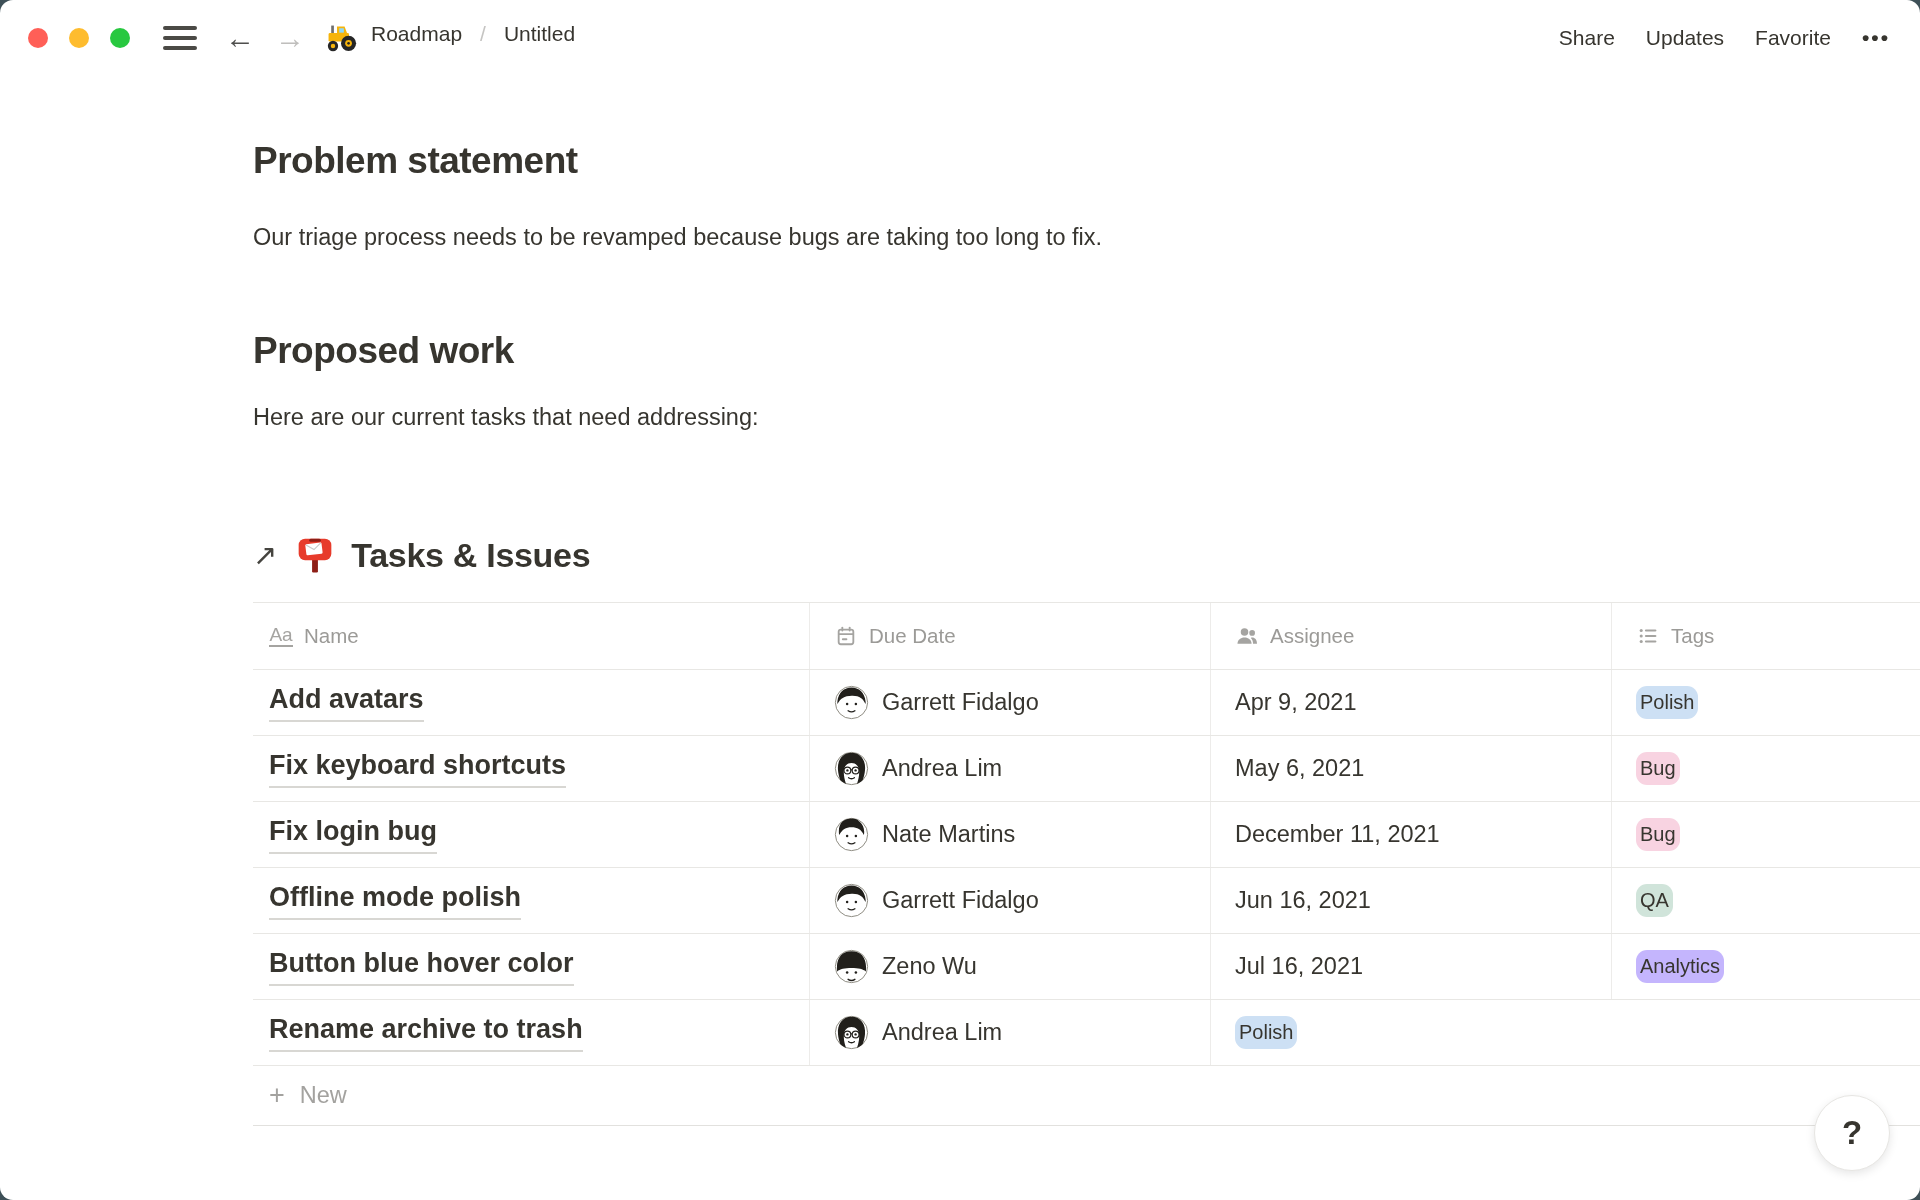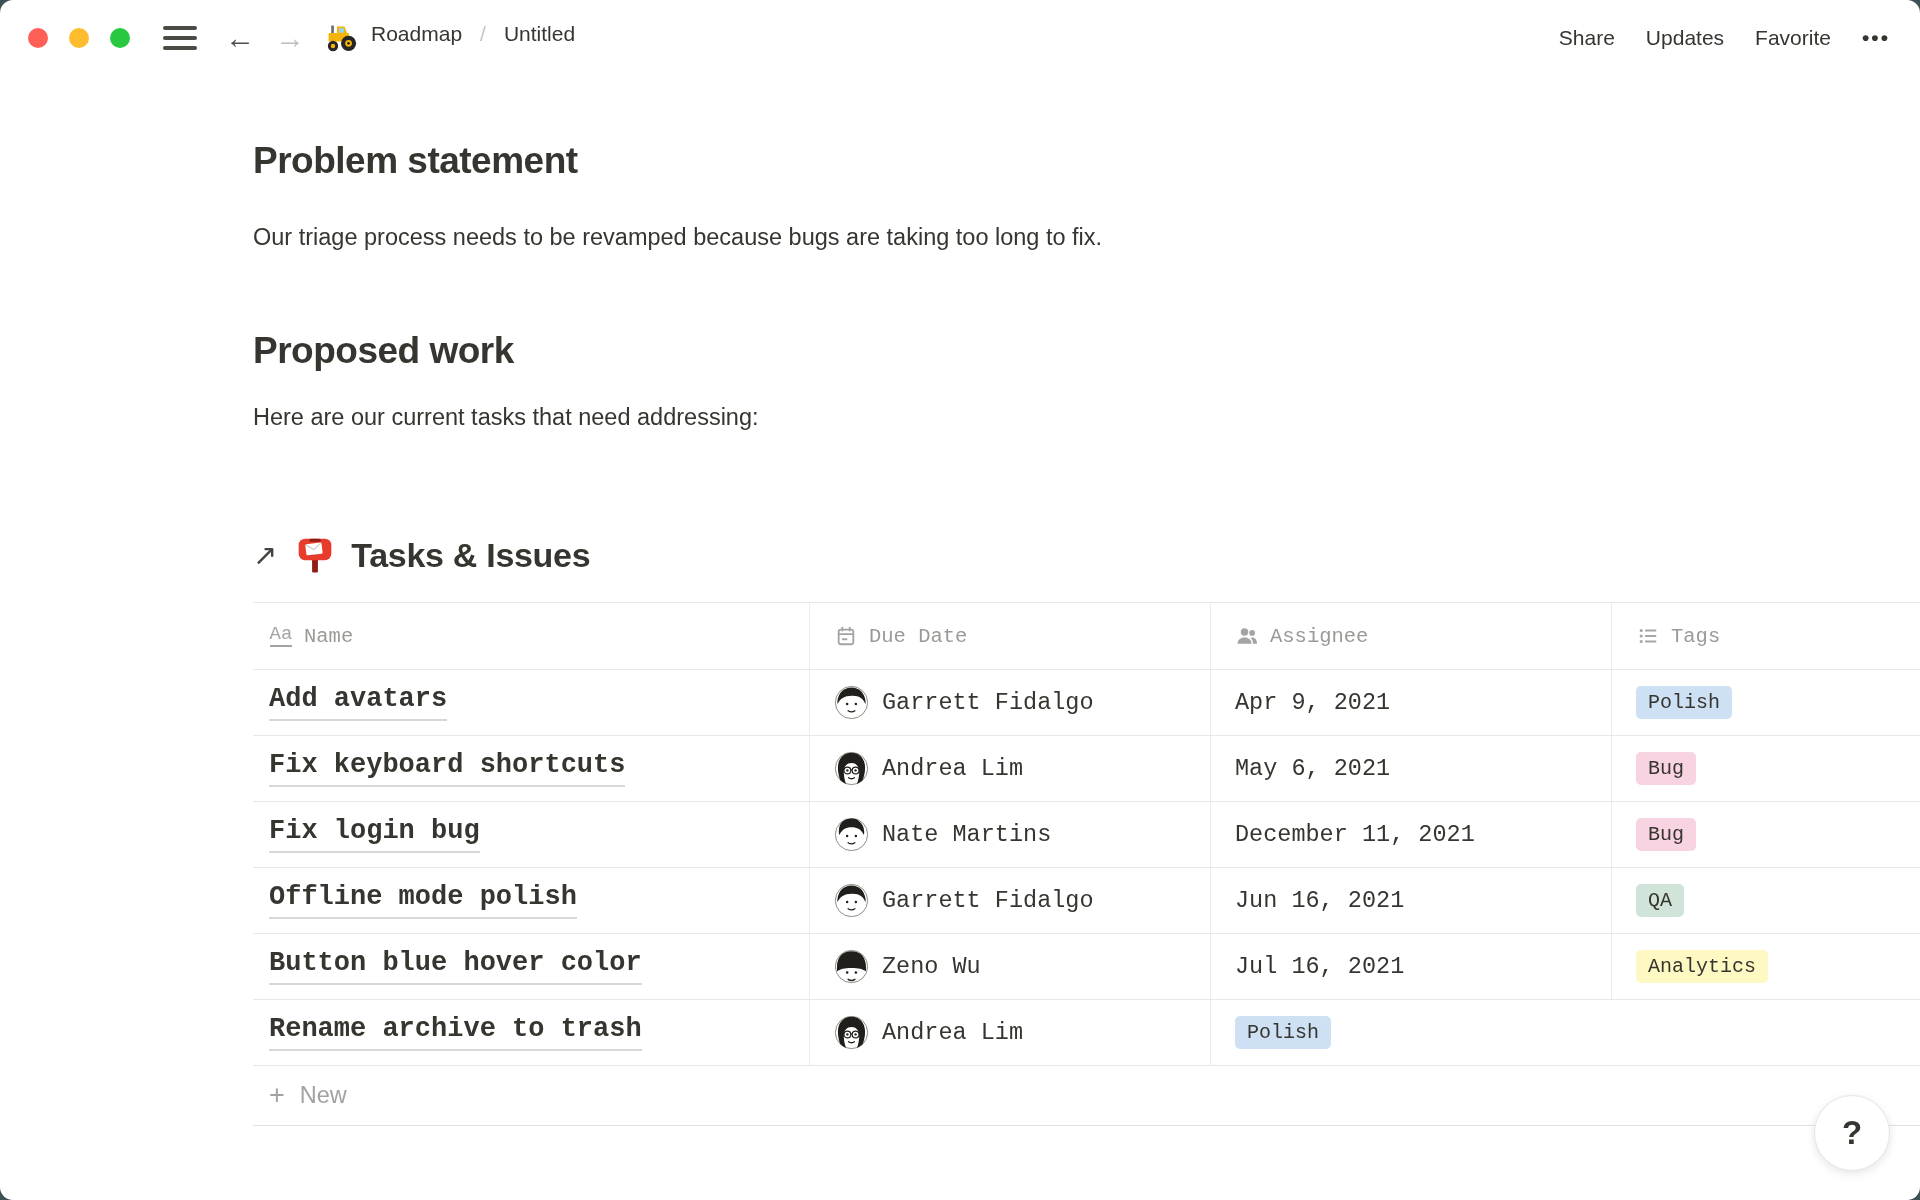--- a/index.html
+++ b/index.html
@@ -42,33 +42,33 @@
   .ne-arrow { font-size:29px; color:#45443F; cursor:pointer; margin-right:17px; }
   .collection-icon { width:42px; height:42px; display:inline-flex; margin-right:15px; }
   .collection-icon svg { width:42px; height:42px; }
   .collection-title { font-size:34px; font-weight:700; letter-spacing:-0.3px; cursor:pointer; }
 
   
   .ctable { margin-top:24px; width:1667px; }
   .trow { display:grid; grid-template-columns:556px 401px 401px 309px; border-bottom:1px solid #E8E7E4; }
   .trow.thead { border-top:1px solid #E8E7E4; height:68px; }
   .trow.tdata { height:66px; }
-  .cell { display:flex; align-items:center; padding-left:24px; overflow:hidden;font-family:Liberation Mono, monospace; }
+  .cell { display:flex; align-items:center; padding-left:24px; overflow:hidden; }
   .cell.first { padding-left:16px; }
   .cell + .cell { border-left:1px solid #EDECEA; }
   .hcell { color:#9B9A97; font-size:20.5px; gap:11px; }
   .hcell .col-icon { display:inline-flex; width:24px; height:24px; align-items:center; justify-content:center; }
   .hcell .col-icon svg { width:22px; height:22px; }
   .aa { font-size:19px; color:#A5A4A1; border-bottom:2px solid #A5A4A1; line-height:1.05; }
   .task-name { font-size:27px; font-weight:600; border-bottom:2px solid #D8D7D3; padding-bottom:5px; cursor:pointer; white-space:nowrap; }
   .assignee { font-size:23.5px; white-space:nowrap; }
   .avatar { width:35px; height:35px; display:inline-flex; margin-right:13px; flex:none; }
   .avatar svg { width:35px; height:35px; }
   .due { font-size:23.5px; white-space:nowrap; }
-  .tag { font-size:20px; color:#37352F; padding:5px 12px; border-radius:5px; cursor:pointer; white-space:nowrap; }
+  .tag { font-size:20px; color:#37352F; padding:5px 4px; border-radius:11px; cursor:pointer; white-space:nowrap; }
   .new-row { height:60px; display:flex; align-items:center; gap:15px; padding-left:16px; border-bottom:1px solid #E2E1DE; color:#A3A29F; cursor:pointer; }
   .new-row .plus { font-size:27px; line-height:1; }
   .new-row .new-label { font-size:23.5px; }
 
   
   .help-btn { position:absolute; right:30px; bottom:29px; width:76px; height:76px; border-radius:50%;
     background:#fff; border:1px solid #E7E6E3; box-shadow:0 3px 10px rgba(0,0,0,0.10);
     font-family:inherit; font-size:33px; font-weight:700; color:#37352F; cursor:pointer; z-index:5; }
 </style>
 </head>
@@ -329,21 +329,21 @@
                       <path d="M14.5 31.2 Q18 33.6 21.5 31.2" stroke="#211F1B" stroke-width="1.4" fill="none" stroke-linecap="round"></path>
                     </g>
                   </svg>
                 </span>
                 <span class="assignee">Zeno Wu</span>
               </div>
               <div class="cell">
                 <span class="due">Jul 16, 2021</span>
               </div>
               <div class="cell">
-                <span class="tag" style="background:#fef9c3">Analytics</span>
+                <span class="tag" style="background:#c4b5fd">Analytics</span>
               </div>
             </div>
             <div class="trow tdata">
               <div class="cell first">
                 <span class="task-name">Rename archive to trash</span>
               </div>
               <div class="cell">
                 <span class="avatar">
                   <svg viewBox="0 0 36 36">
                     <defs>

